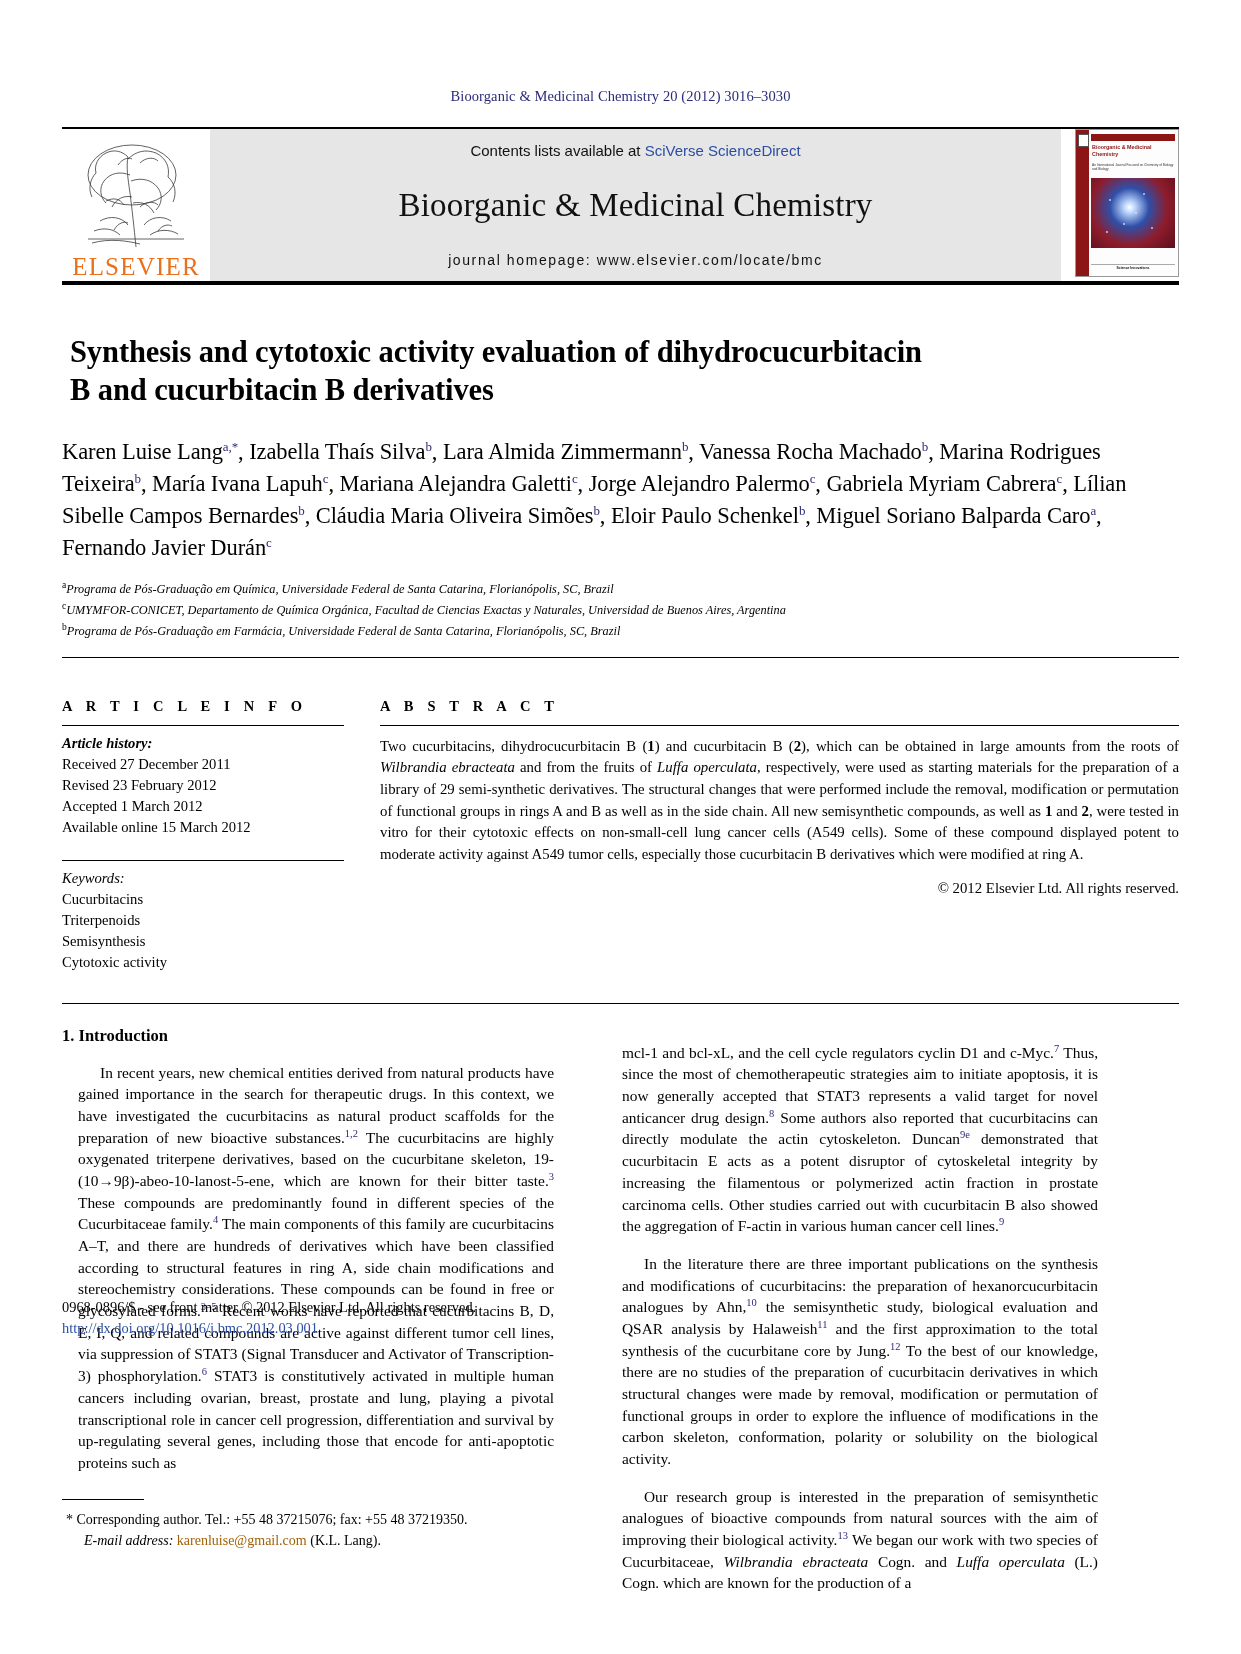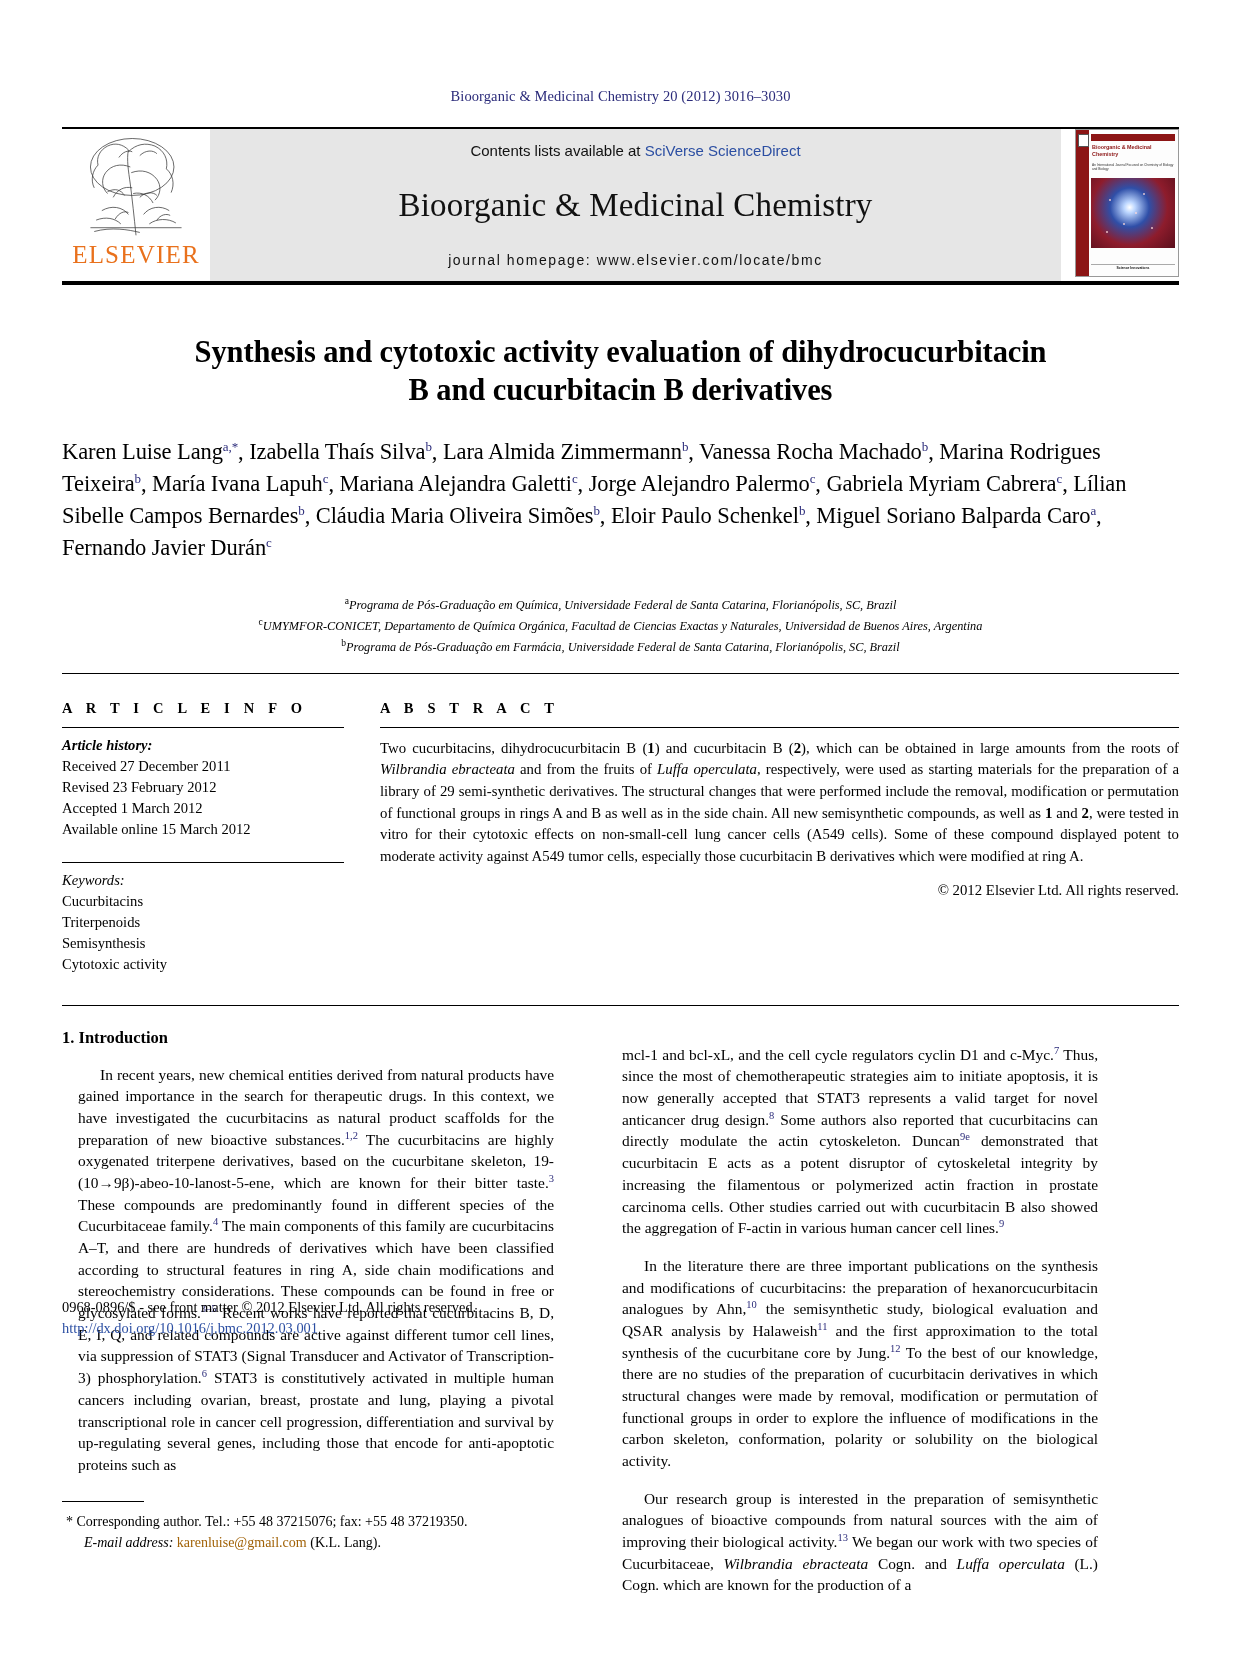--- a/index.html
+++ b/index.html
@@ -41,21 +41,21 @@
     align-items: stretch;
     height: 152px;
   }
   .masthead-logo {
     width: 148px;
     flex: 0 0 148px;
     display: flex;
     flex-direction: column;
     justify-content: flex-end;
     align-items: center;
-    padding-bottom: 14px;
+    padding-bottom: 2px;
     box-sizing: border-box;
   }
   .tree-svg { display:block; }
   .elsevier-word {
     font-family: "Liberation Serif", serif;
     font-size: 25px;
     letter-spacing: 1.2px;
     color: #E9711C;
     font-weight: 400;
     line-height: 1;
@@ -147,47 +147,45 @@
     margin-top: 0px;
   }
 
   
   .title-block { margin-top: 48px; }
   h1.article-title {
     font-family: "Liberation Serif", serif;
     font-size: 30.5px;
     font-weight: bold;
     line-height: 1.26;
-    margin: 0;
+    margin: 8px;
     letter-spacing: -0.1px;
-    text-align: center;
   }
 
   .authors {
     margin-top: 26px;
     font-size: 22.5px;
     line-height: 1.42;
     letter-spacing: -0.1px;
   }
   .authors sup { font-size: 13px; color:#2b2b7a; vertical-align: super; }
 
   .affils {
-    margin-top: 30px;
+    margin-top: 14px;
     font-size: 12.3px;
     font-style: italic;
     line-height: 1.54;
-    text-align: center;
   }
   .affils sup { font-style: normal; font-size: 9.5px; vertical-align: super; }
 
   
   .info-abstract {
     margin-top: 16px;
     border-top: 1px solid #000;
-    padding-top: 26px;
+    padding-top: 40px;
     display: flex;
     gap: 36px;
   }
   .col-info { width: 282px; flex: 0 0 282px; }
   .col-abstract { flex: 1 1 auto; }
 
   .section-caps {
     font-family: "Liberation Serif", serif;
     font-size: 14.5px;
     font-weight: bold;

